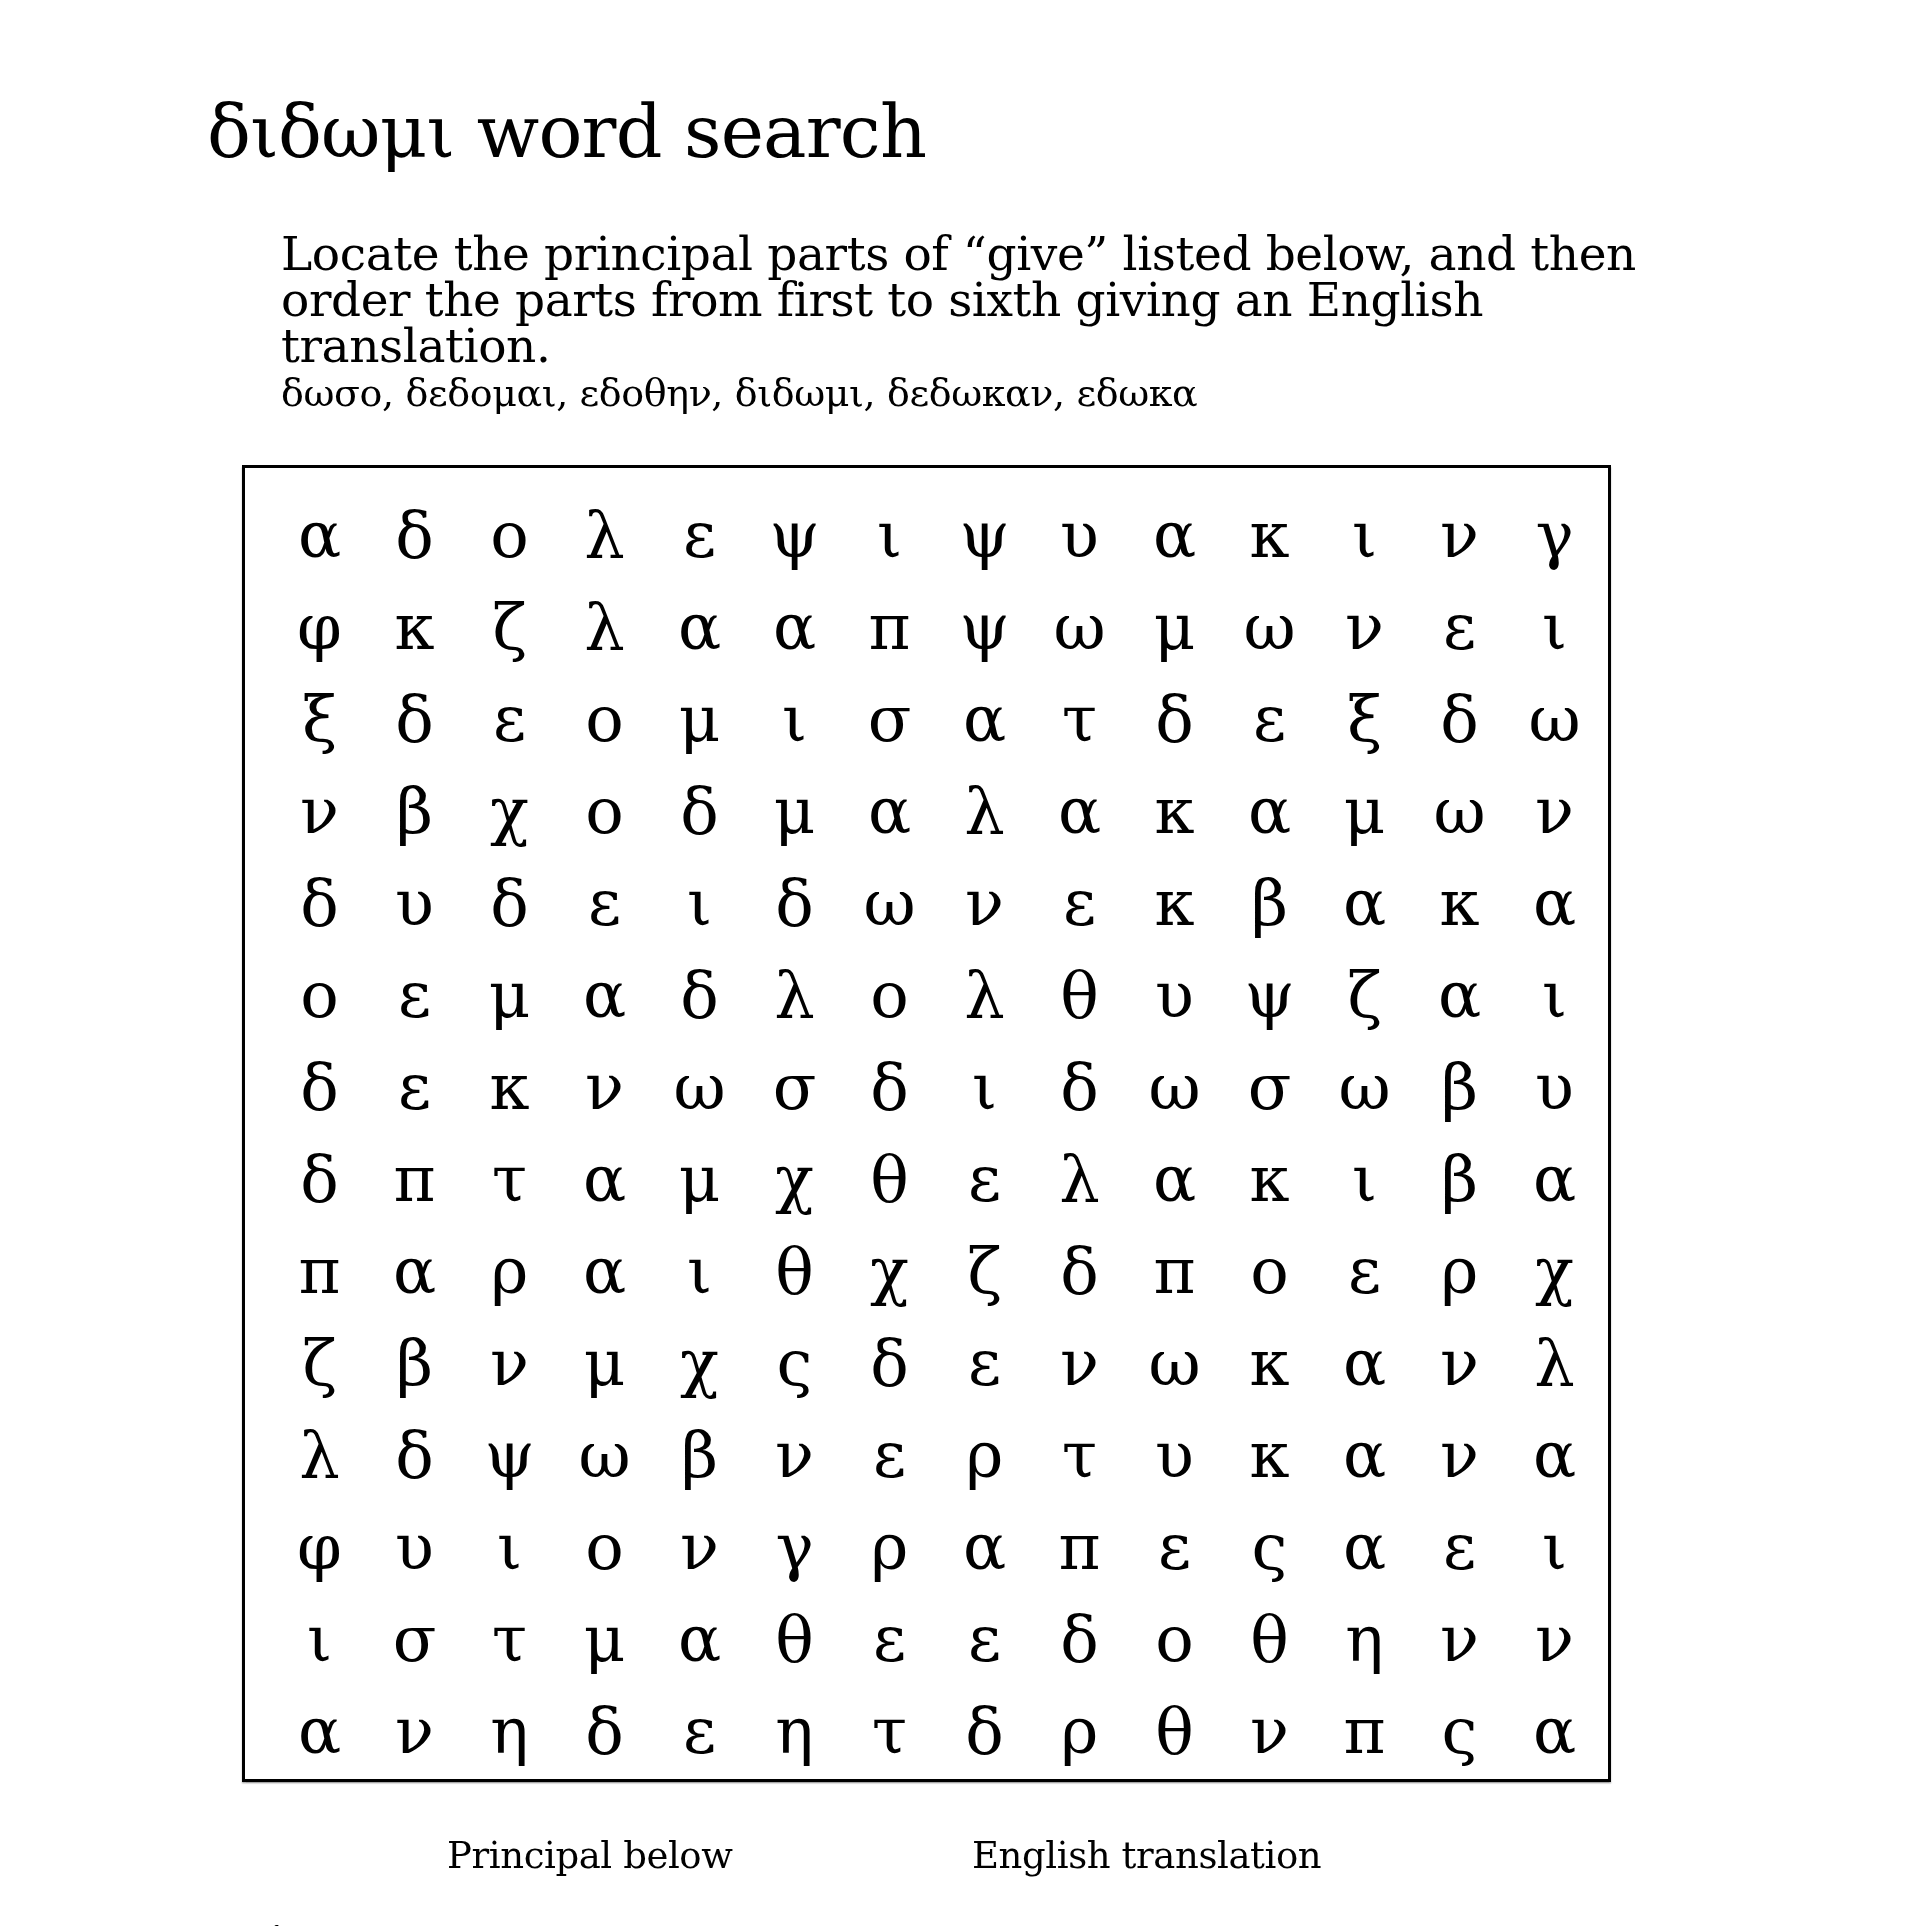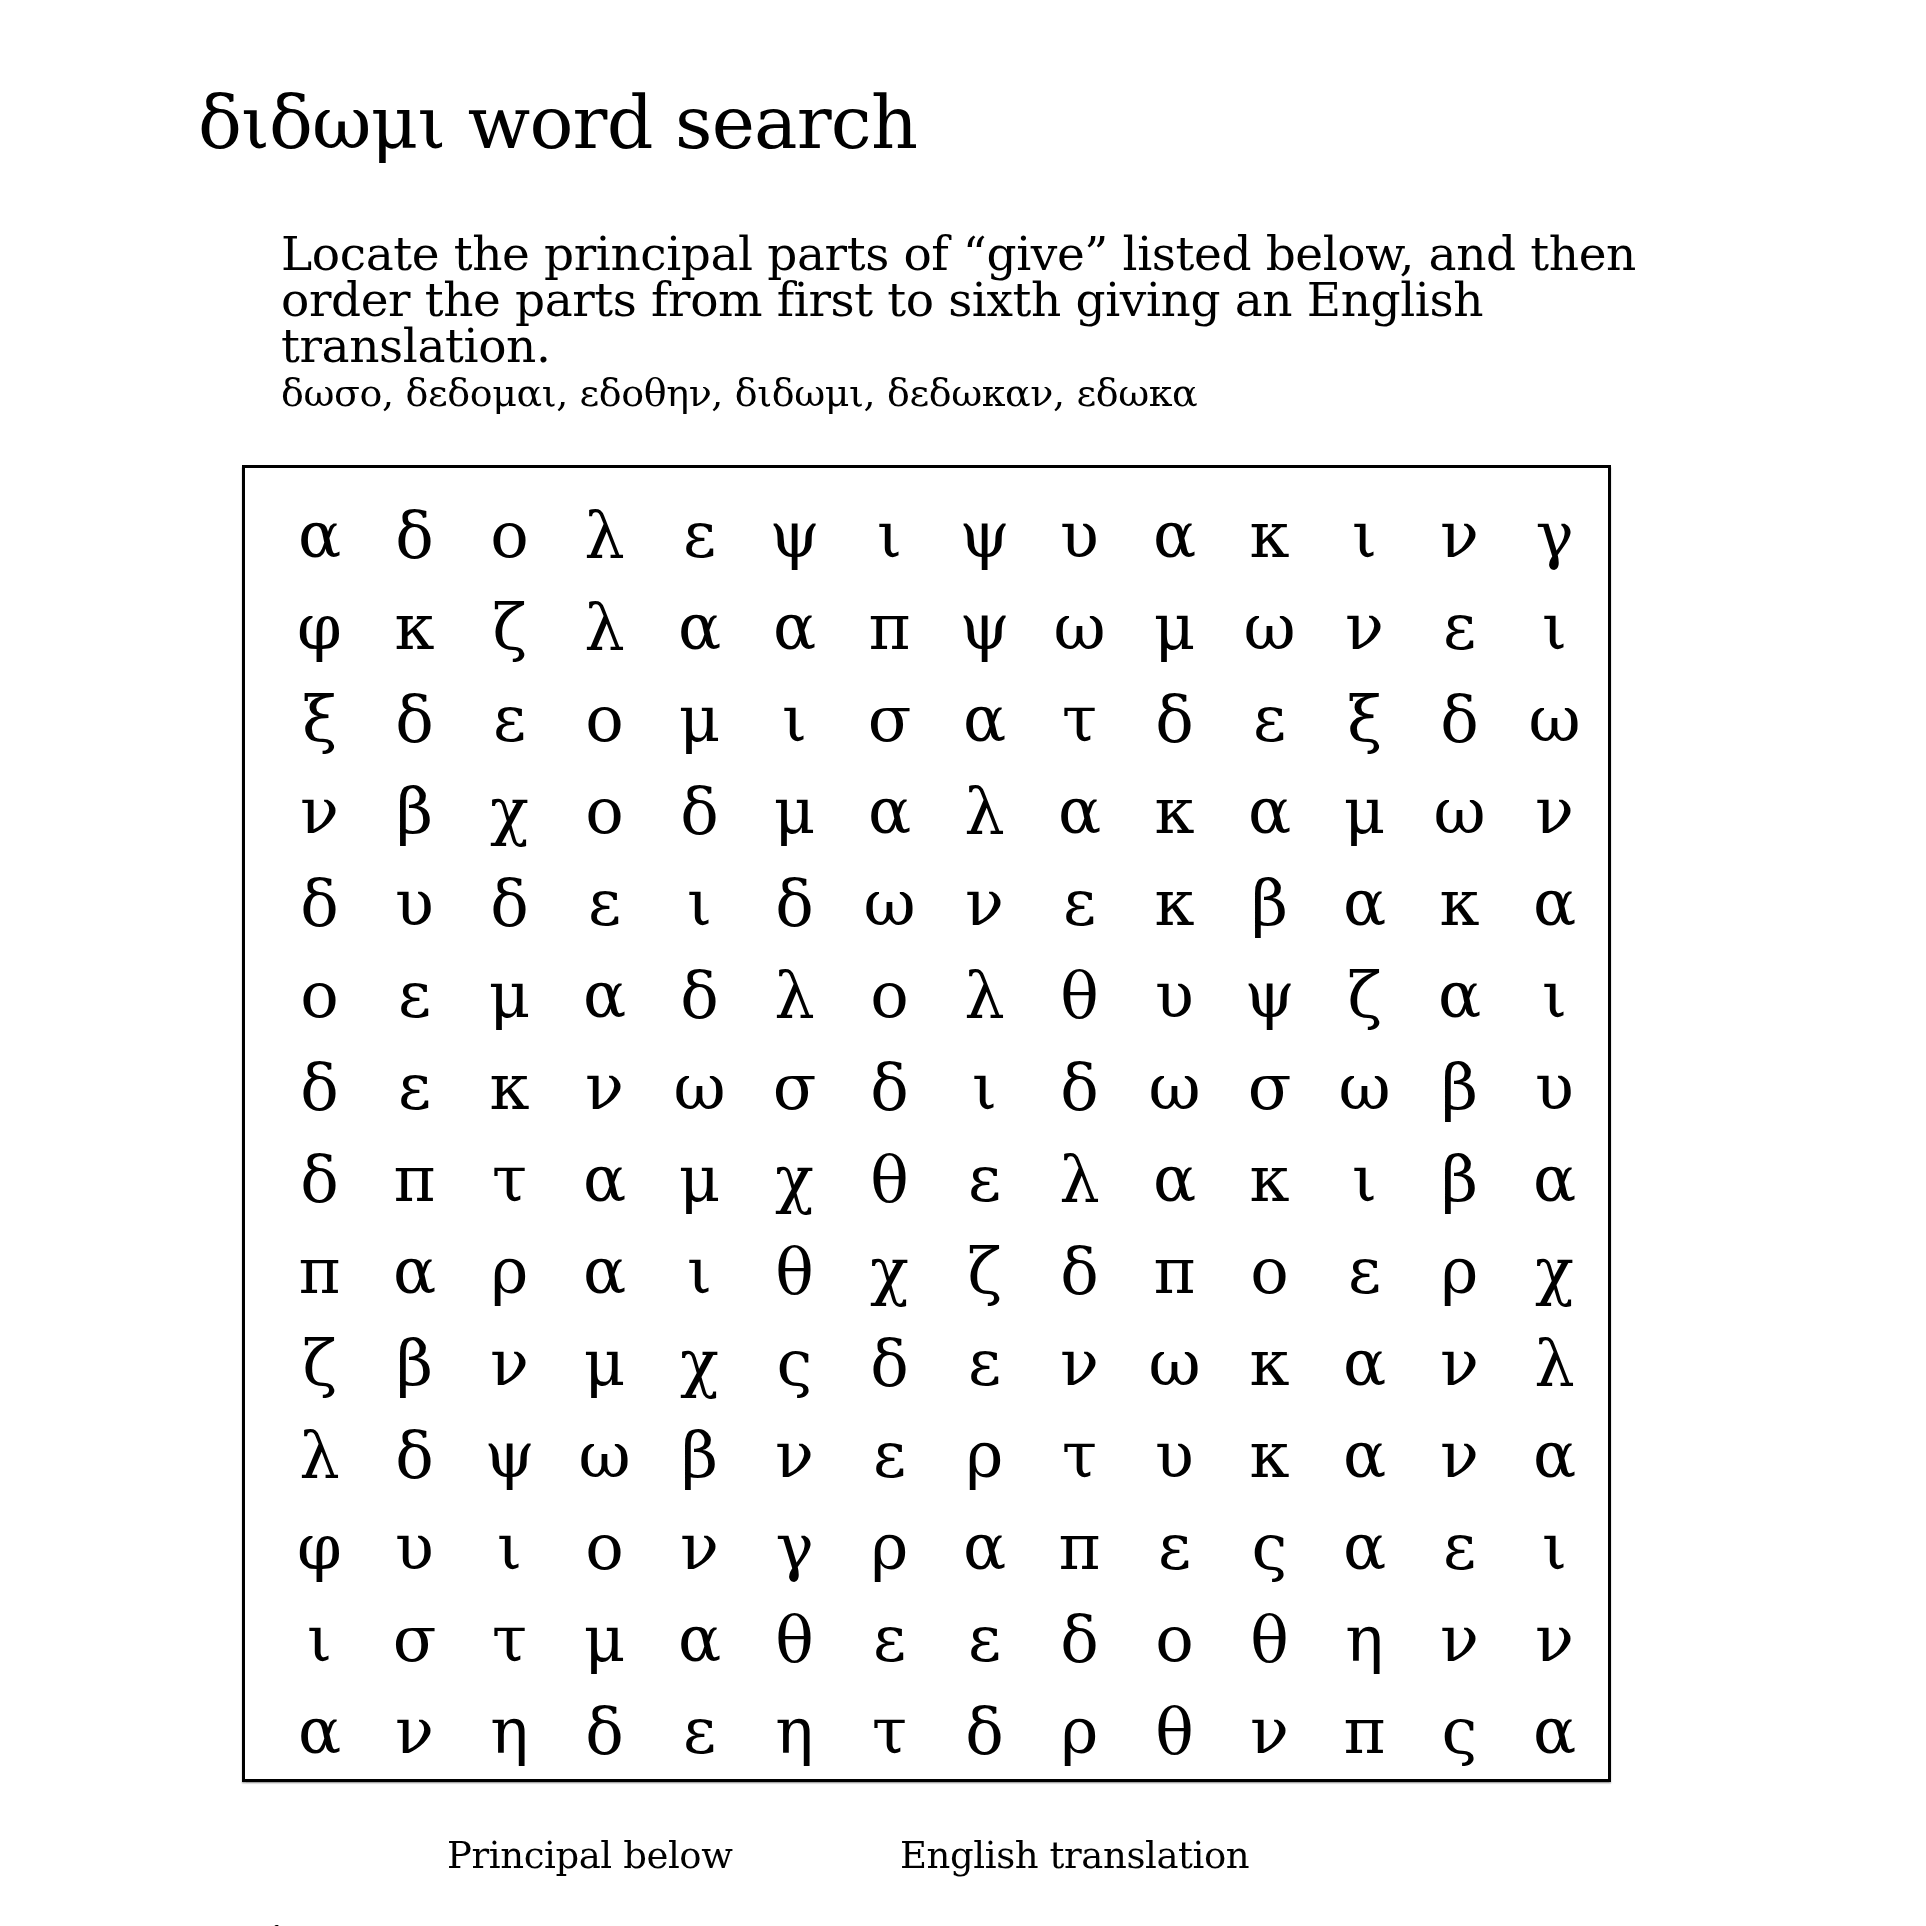--- a/index.html
+++ b/index.html
@@ -1,28 +1,28 @@
 <!DOCTYPE html>
 <html style="font-size:6.2px"><head>
 <meta charset="utf-8">
 <style>
   html, body { margin:0; padding:0; background:#ffffff; }
   body { width:1965px; height:2542px; position:relative; overflow:hidden;
          font-family:"DejaVu Serif","Liberation Serif",serif; color:#000; }
-  .title { position:absolute; left:191px; top:79px; font-size:73px; line-height:1; font-weight:normal; margin:7px; letter-spacing:-0.8px; }
+  .title { position:absolute; left:191px; top:79px; font-size:73px; line-height:1; font-weight:normal; margin:16px; letter-spacing:-0.8px; }
   .instructions { position:absolute; left:281px; top:231px; width:1387px; font-size:47px; line-height:46px; letter-spacing:-0.4px; }
   .wordlist { position:absolute; left:281px; top:370px; font-size:38px; line-height:46px; letter-spacing:-0.4px; }
   .grid-box { position:absolute; left:242px; top:465px; width:1369px; height:1317px;
               border:3.1px solid #000; box-sizing:border-box; box-shadow:0 2.3px 1.5px rgba(0,0,0,0.35); }
   .grid { position:absolute; left:27px; top:21px; display:grid;
           grid-template-columns:repeat(14, 95px); grid-auto-rows:92px; }
   .cell { font-size:64px; line-height:92px; text-align:center; width:95px; cursor:pointer; }
   .answer-header { position:absolute; top:1834px; font-size:37px; letter-spacing:-0.4px; }
   .h-part { left:447px; }
-  .h-trans { left:900px; }
+  .h-trans { left:972px; }
   .answers { position:absolute; left:264px; top:1920px; width:1356px; }
   .answer-row { height:92px; position:relative; }
   .answer-label { position:absolute; left:0.8px; top:0; font-size:37px; line-height:42px; }
 </style>
 </head>
 <body>
 
 <h1 class="title">διδωμι word search</h1>
 
 <div class="instructions">Locate the principal parts of “give” listed below, and then order the parts from first to sixth giving an English translation.</div>

